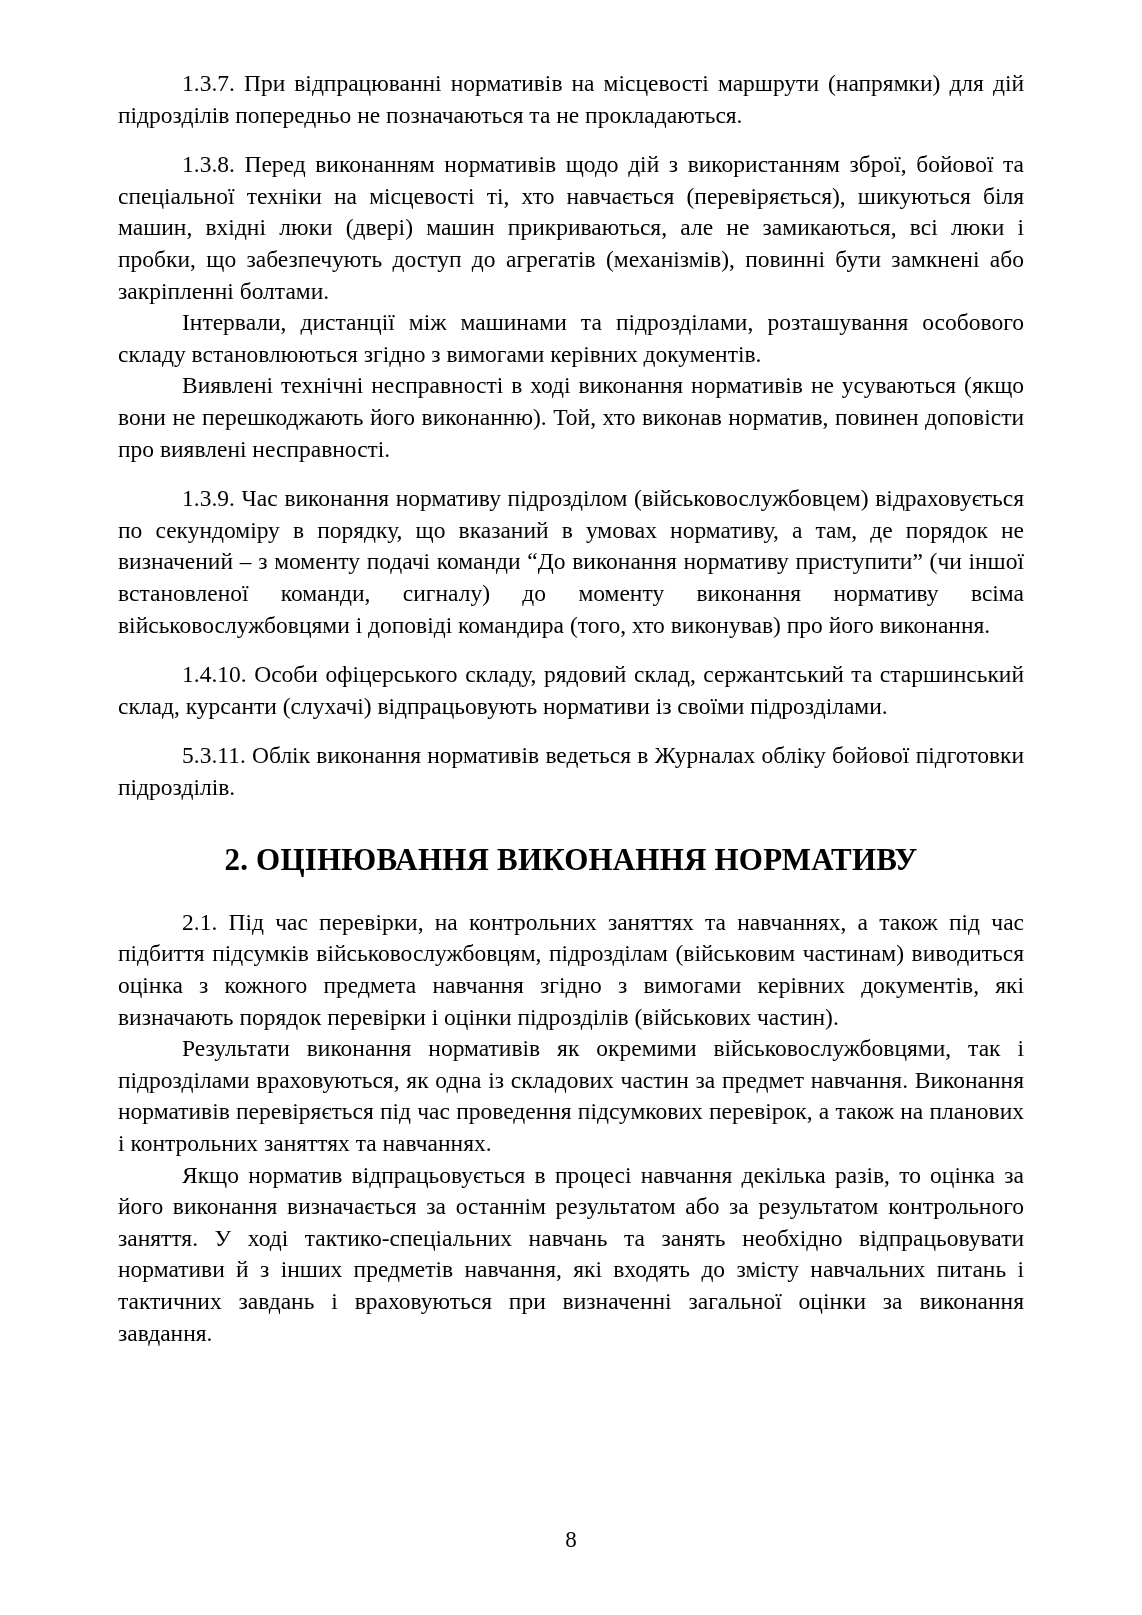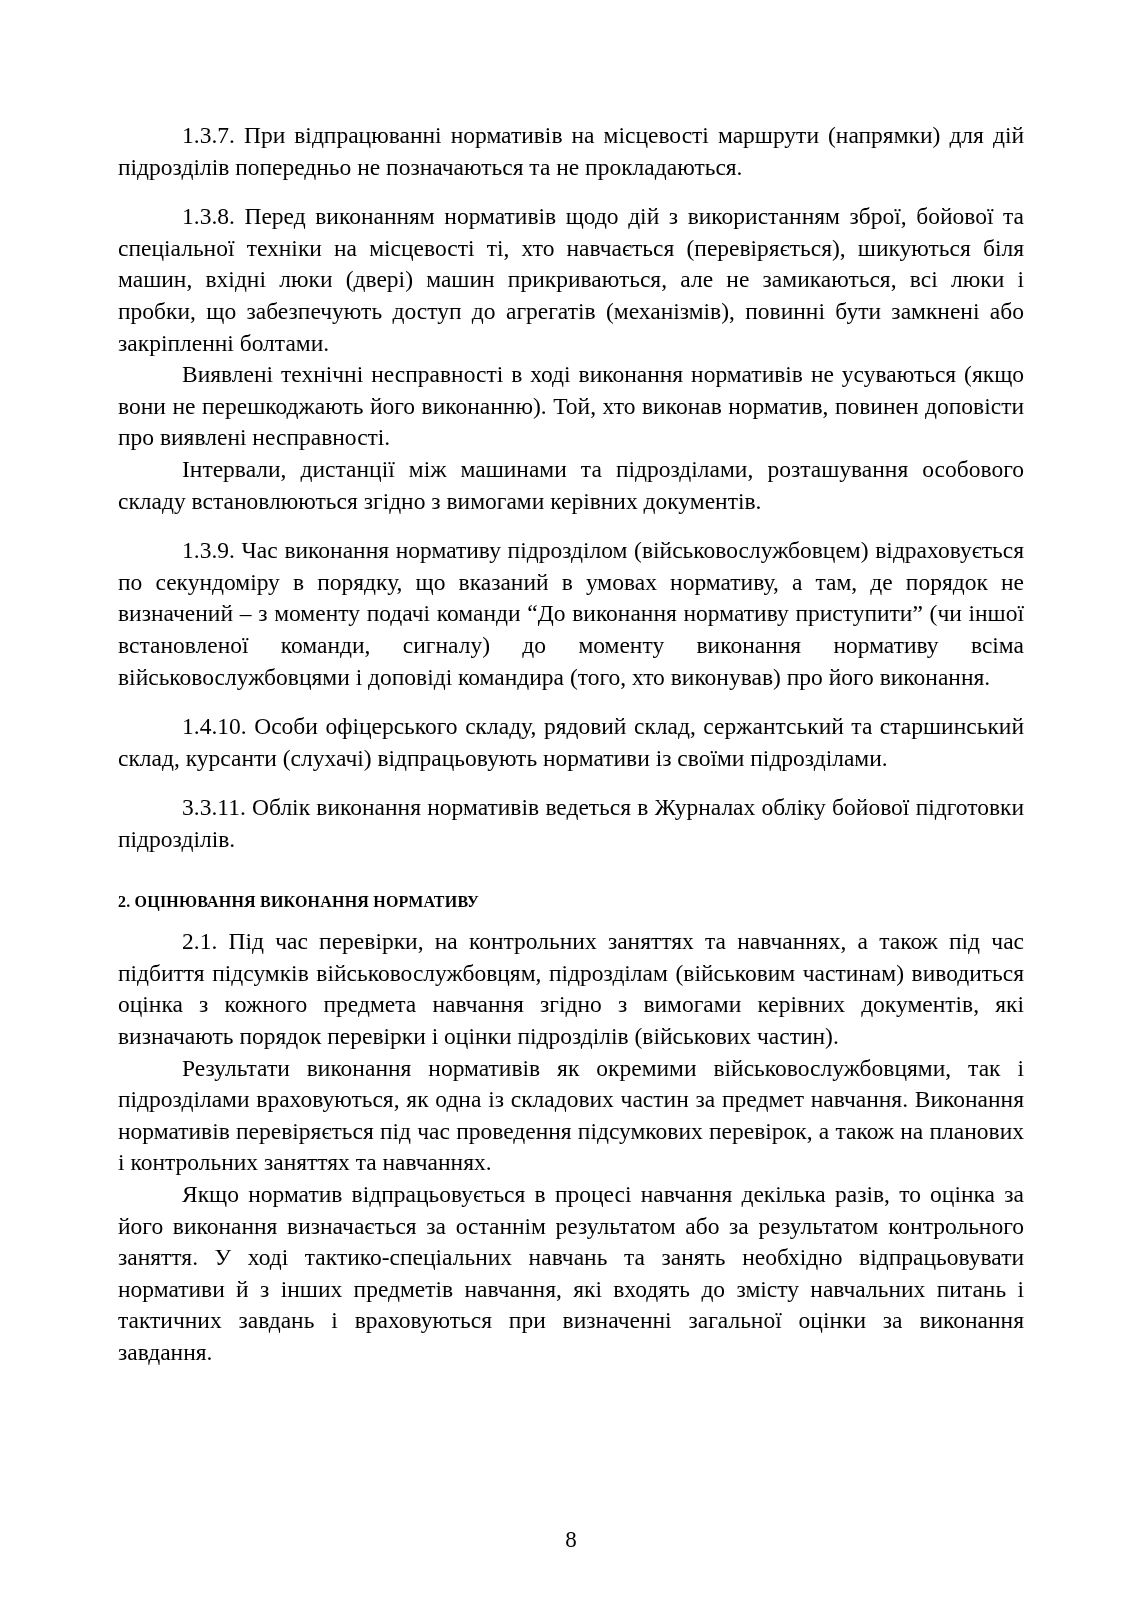--- a/index.html
+++ b/index.html
@@ -12,41 +12,42 @@
     height: 1615px;
     font-family: "Liberation Serif", "DejaVu Serif", serif;
     color: #000000;
     position: relative;
     overflow: hidden;
   }
   .page {
     box-sizing: border-box;
     width: 1142px;
     height: 1615px;
-    padding: 120px 118px 40px 118px;
+    padding: 68px 118px 40px 118px;
     position: relative;
   }
   .doc-body {
     font-size: 23.5px;
     line-height: 1.345;
     text-align: justify;
     text-justify: inter-word;
   }
   p {
     margin: 0;
   }
   .para {
     text-indent: 64px;
   }
   .gap-before {
     margin-top: 18px;
   }
   .section-heading {
+    text-align: center;
     font-weight: bold;
-    font-size: 16px;
+    font-size: 31px;
     margin-top: 36px;
     letter-spacing: 0.2px;
   }
   .page-number {
     position: absolute;
     left: 0;
     right: 0;
     bottom: 62px;
     text-align: center;
     font-size: 23px;
@@ -55,29 +56,29 @@
 </head>
 <body>
 
 <div class="page">
   <div class="doc-body">
 
     <p class="para">1.3.7. При відпрацюванні нормативів на місцевості маршрути (напрямки) для дій підрозділів попередньо не позначаються та не прокладаються.</p>
 
     <p class="para gap-before">1.3.8. Перед виконанням нормативів щодо дій з використанням зброї, бойової та спеціальної техніки на місцевості ті, хто навчається (перевіряється), шикуються біля машин, вхідні люки (двері) машин прикриваються, але не замикаються, всі люки і пробки, що забезпечують доступ до агрегатів (механізмів), повинні бути замкнені або закріпленні болтами.</p>
 
+    <p class="para">Інтервали, дистанції між машинами та підрозділами, розташування особового складу встановлюються згідно з вимогами керівних документів.</p>
+
     <p class="para">Виявлені технічні несправності в ході виконання нормативів не усуваються (якщо вони не перешкоджають його виконанню). Той, хто виконав норматив, повинен доповісти про виявлені несправності.</p>
-
-    <p class="para">Інтервали, дистанції між машинами та підрозділами, розташування особового складу встановлюються згідно з вимогами керівних документів.</p>
 
     <p class="para gap-before">1.3.9. Час виконання нормативу підрозділом (військовослужбовцем) відраховується по секундоміру в порядку, що вказаний в умовах нормативу, а там, де порядок не визначений – з моменту подачі команди “До виконання нормативу приступити” (чи іншої встановленої команди, сигналу) до моменту виконання нормативу всіма військовослужбовцями і доповіді командира (того, хто виконував) про його виконання.</p>
 
     <p class="para gap-before">1.4.10. Особи офіцерського складу, рядовий склад, сержантський та старшинський склад, курсанти (слухачі) відпрацьовують нормативи із своїми підрозділами.</p>
 
-    <p class="para gap-before">3.3.11. Облік виконання нормативів ведеться в Журналах обліку бойової підготовки підрозділів.</p>
+    <p class="para gap-before">5.3.11. Облік виконання нормативів ведеться в Журналах обліку бойової підготовки підрозділів.</p>
 
     <h2 class="section-heading">2. ОЦІНЮВАННЯ ВИКОНАННЯ НОРМАТИВУ</h2>
 
     <p class="para">2.1. Під час перевірки, на контрольних заняттях та навчаннях, а також під час підбиття підсумків військовослужбовцям, підрозділам (військовим частинам) виводиться оцінка з кожного предмета навчання згідно з вимогами керівних документів, які визначають порядок перевірки і оцінки підрозділів (військових частин).</p>
 
     <p class="para">Результати виконання нормативів як окремими військовослужбовцями, так і підрозділами враховуються, як одна із складових частин за предмет навчання. Виконання нормативів перевіряється під час проведення підсумкових перевірок, а також на планових і контрольних заняттях та навчаннях.</p>
 
     <p class="para">Якщо норматив відпрацьовується в процесі навчання декілька разів, то оцінка за його виконання визначається за останнім результатом або за результатом контрольного заняття. У ході тактико-спеціальних навчань та занять необхідно відпрацьовувати нормативи й з інших предметів навчання, які входять до змісту навчальних питань і тактичних завдань і враховуються при визначенні загальної оцінки за виконання завдання.</p>
 
   </div>

